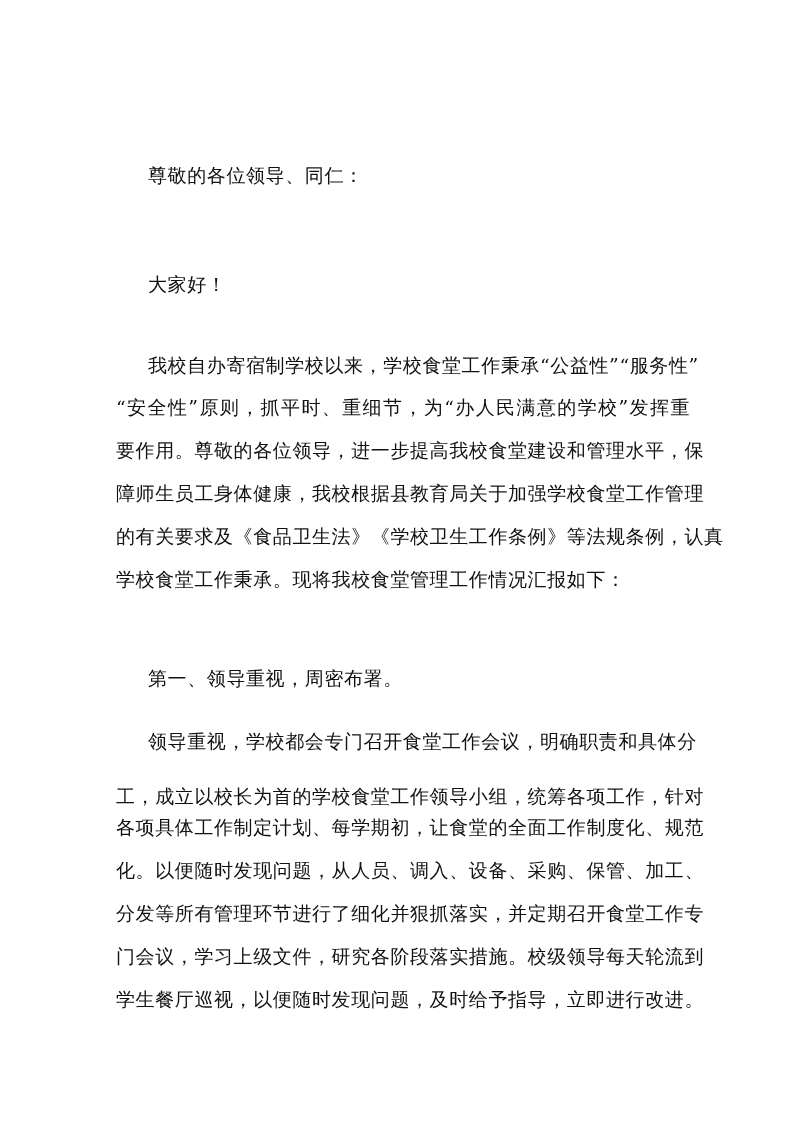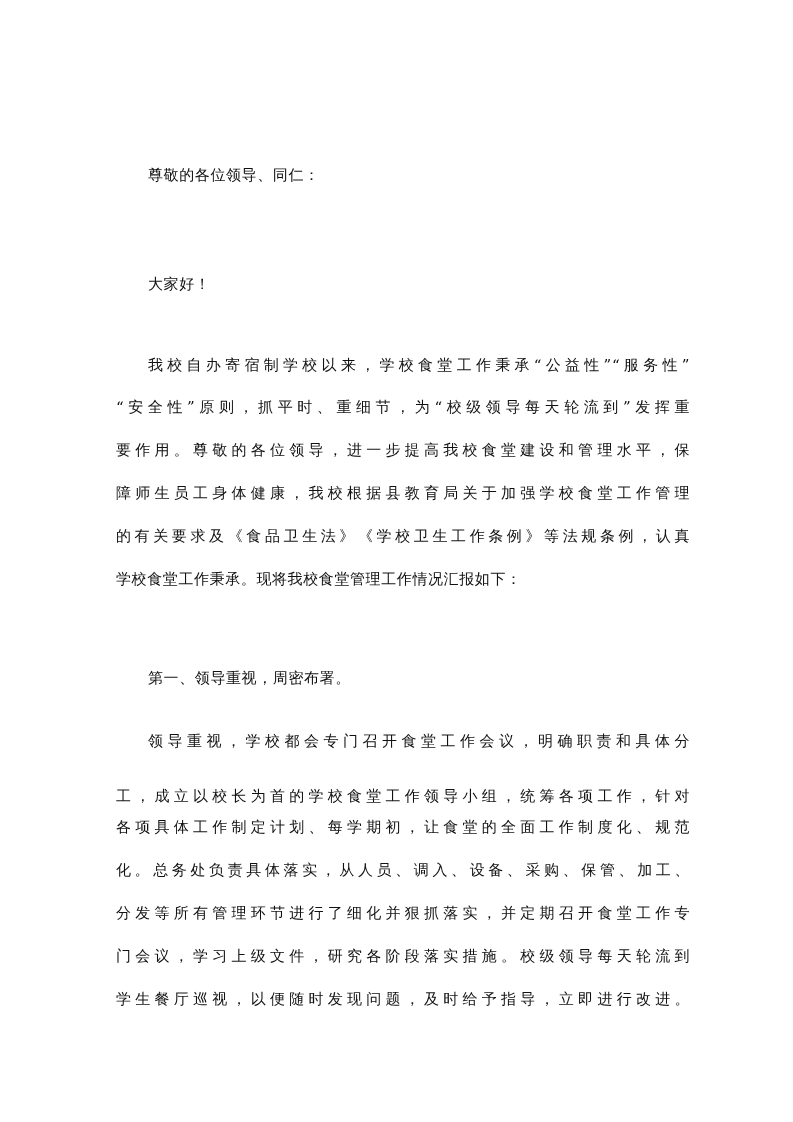--- a/index.html
+++ b/index.html
@@ -3,47 +3,47 @@
   <meta charset="utf-8">
   <style>
     html, body { margin: 0; padding: 0; background: #ffffff; }
     body {
       width: 793px; height: 1122px; position: relative; overflow: hidden;
       font-family: "DejaVu Serif", "Liberation Serif", serif;
       color: #111111;
     }
     .page { position: absolute; left: 116px; top: 0; width: 574px; }
     .line {
-      position: absolute; left: 0; font-size: 15px; line-height: 24px;
+      position: absolute; left: 0; font-size: 19px; line-height: 24px;
       white-space: nowrap; letter-spacing: 0.6px;
     }
     .indent { left: 32px; }
     .just { width: 574px; text-align: justify; text-align-last: justify; }
     .just.indent { width: 542px; }
   </style>
 </head>
 <body>
 
 <div class="page">
   <div class="line indent" style="top:163px">尊敬的各位领导、同仁：</div>
   <div class="line indent" style="top:272px">大家好！</div>
 
   <div>
     <div class="line indent just" style="top:353px">我校自办寄宿制学校以来，学校食堂工作秉承“公益性”“服务性”</div>
-    <div class="line just" style="top:395px">“安全性”原则，抓平时、重细节，为“校级领导每天轮流到”发挥重</div>
+    <div class="line just" style="top:395px">“安全性”原则，抓平时、重细节，为“办人民满意的学校”发挥重</div>
     <div class="line just" style="top:438px">要作用。尊敬的各位领导，进一步提高我校食堂建设和管理水平，保</div>
     <div class="line just" style="top:481px">障师生员工身体健康，我校根据县教育局关于加强学校食堂工作管理</div>
     <div class="line just" style="top:524px">的有关要求及《食品卫生法》《学校卫生工作条例》等法规条例，认真</div>
     <div class="line" style="top:567px">学校食堂工作秉承。现将我校食堂管理工作情况汇报如下：</div>
   </div>
 
   <div class="line indent" style="top:666px">第一、领导重视，周密布署。</div>
 
   <div>
     <div class="line indent just" style="top:729px">领导重视，学校都会专门召开食堂工作会议，明确职责和具体分</div>
     <div class="line just" style="top:784px">工，成立以校长为首的学校食堂工作领导小组，统筹各项工作，针对</div>
     <div class="line just" style="top:815px">各项具体工作制定计划、每学期初，让食堂的全面工作制度化、规范</div>
-    <div class="line just" style="top:858px">化。总务处负责具体落实，从人员、调入、设备、采购、保管、加工、</div>
+    <div class="line just" style="top:858px">化。以便随时发现问题，从人员、调入、设备、采购、保管、加工、</div>
     <div class="line just" style="top:901px">分发等所有管理环节进行了细化并狠抓落实，并定期召开食堂工作专</div>
     <div class="line just" style="top:944px">门会议，学习上级文件，研究各阶段落实措施。校级领导每天轮流到</div>
     <div class="line just" style="top:987px">学生餐厅巡视，以便随时发现问题，及时给予指导，立即进行改进。</div>
   </div>
 </div>
 
 </body></html>

